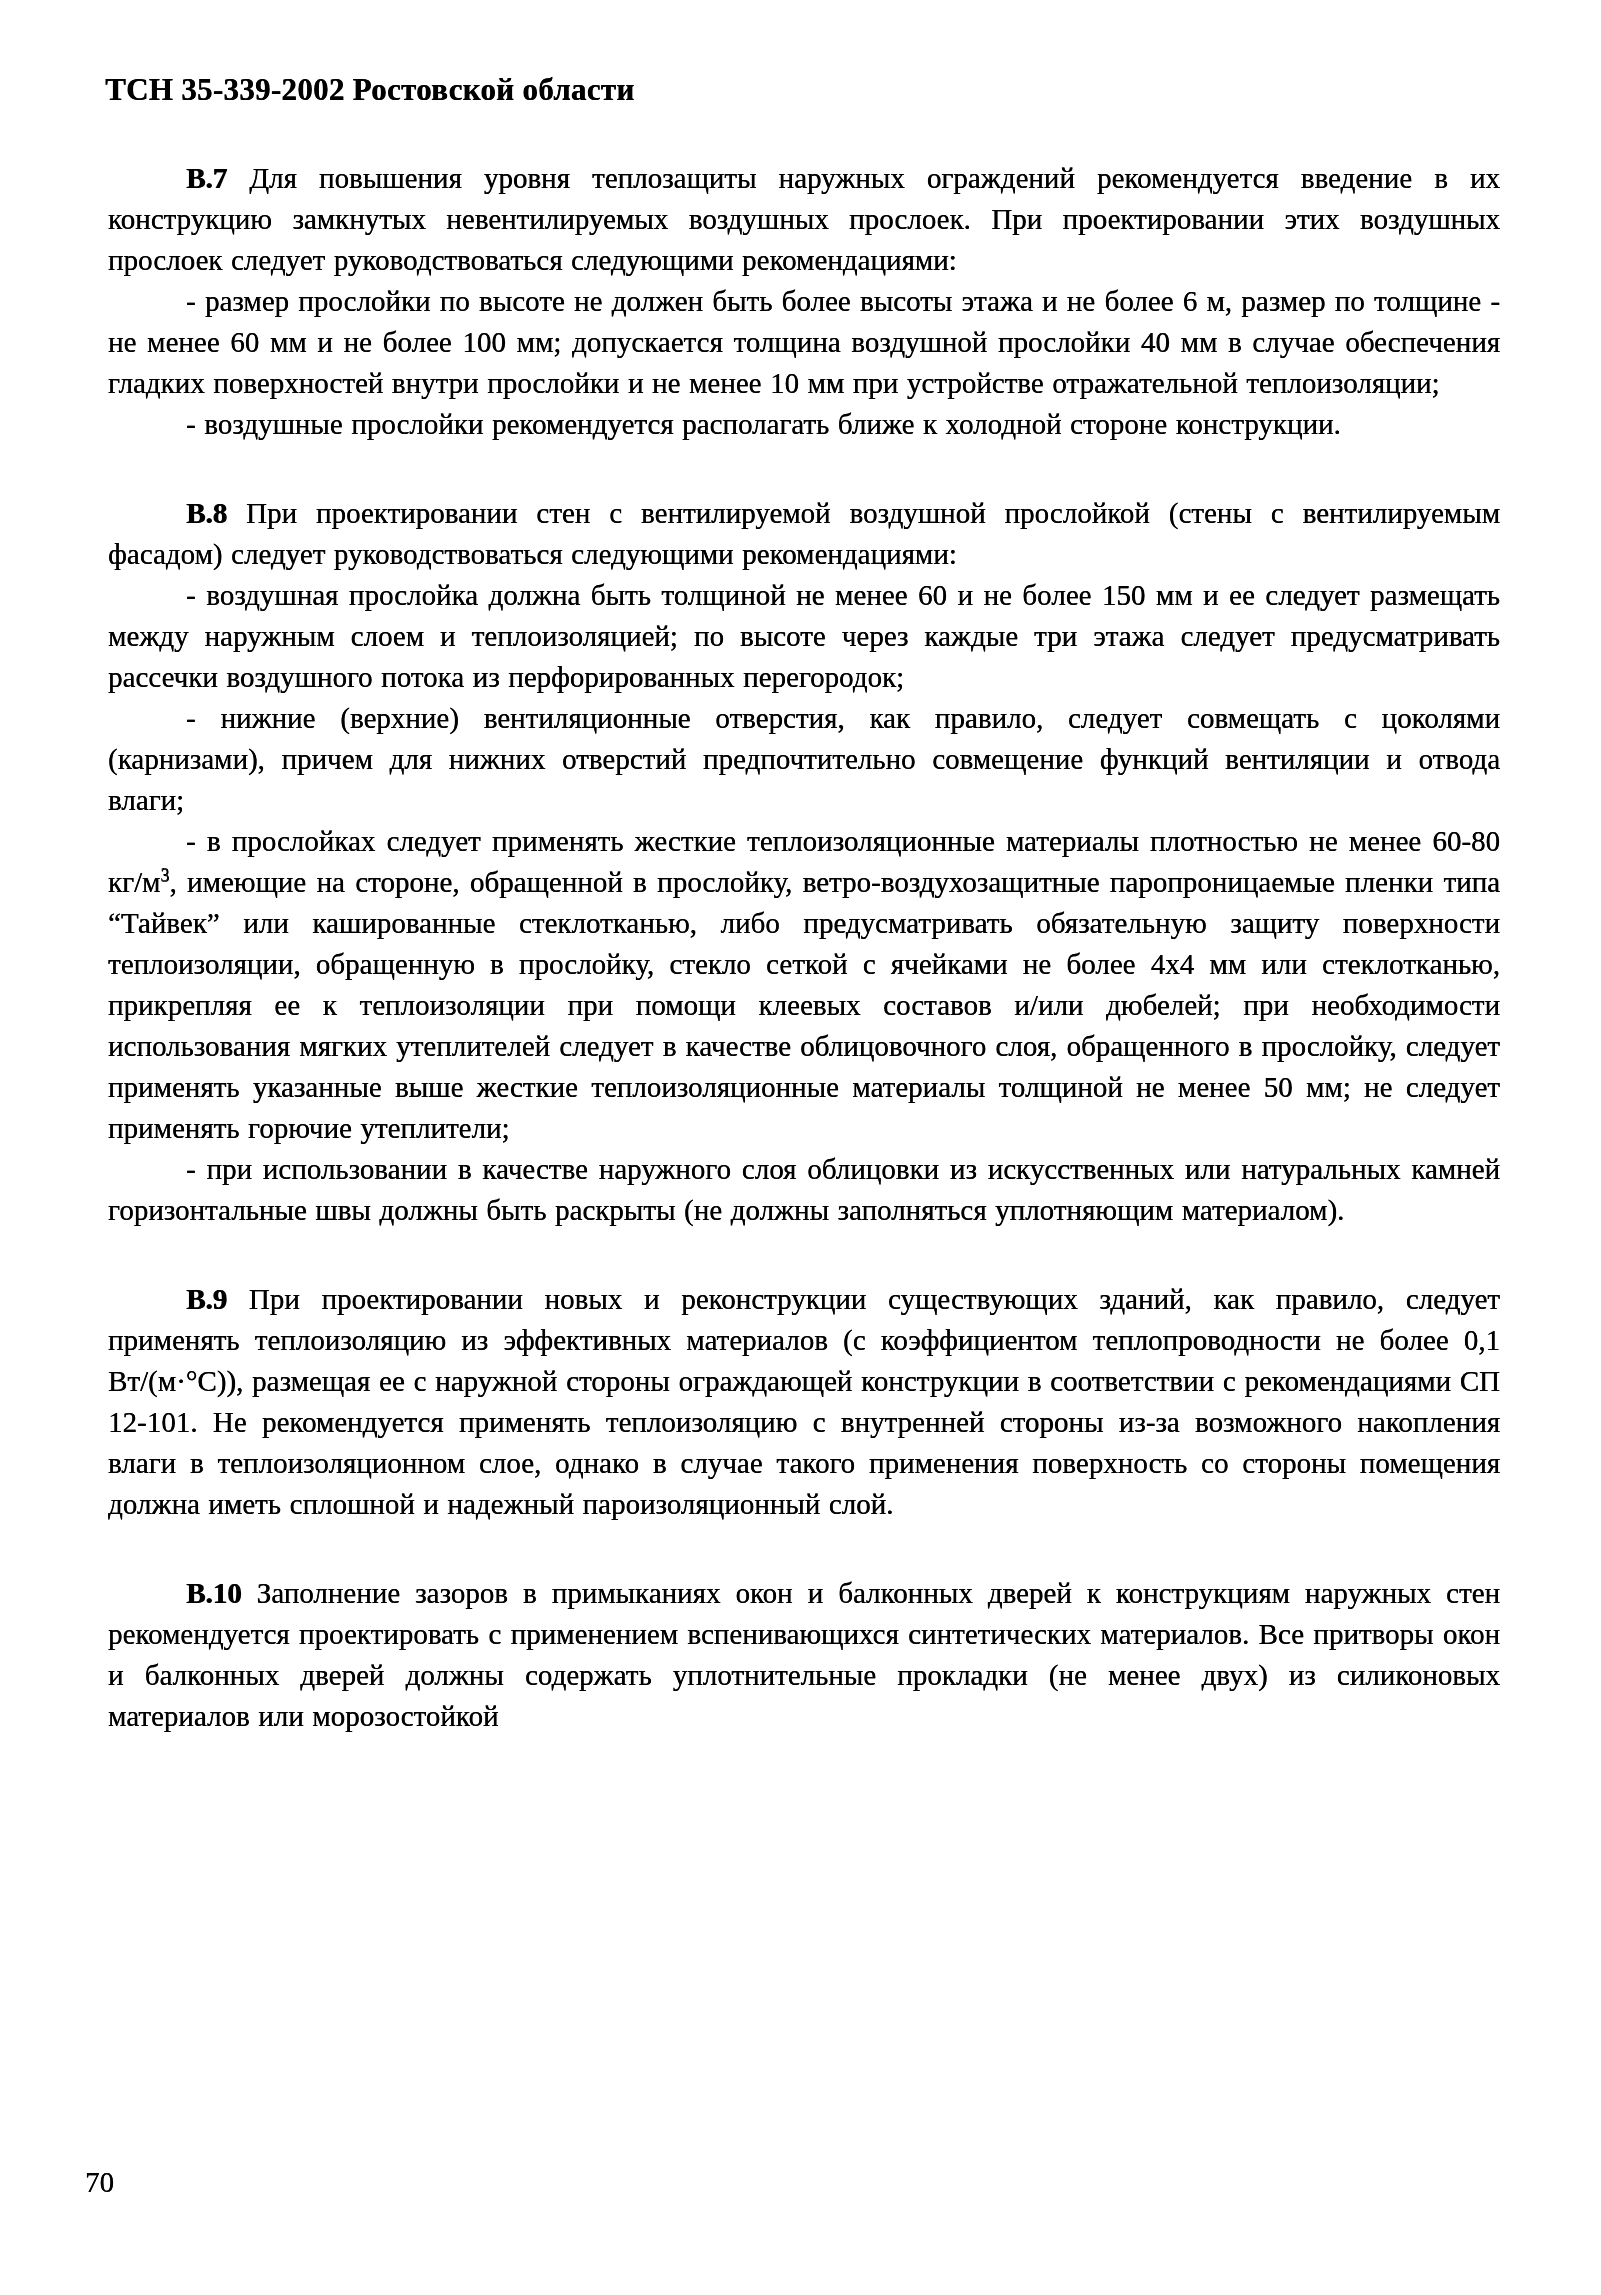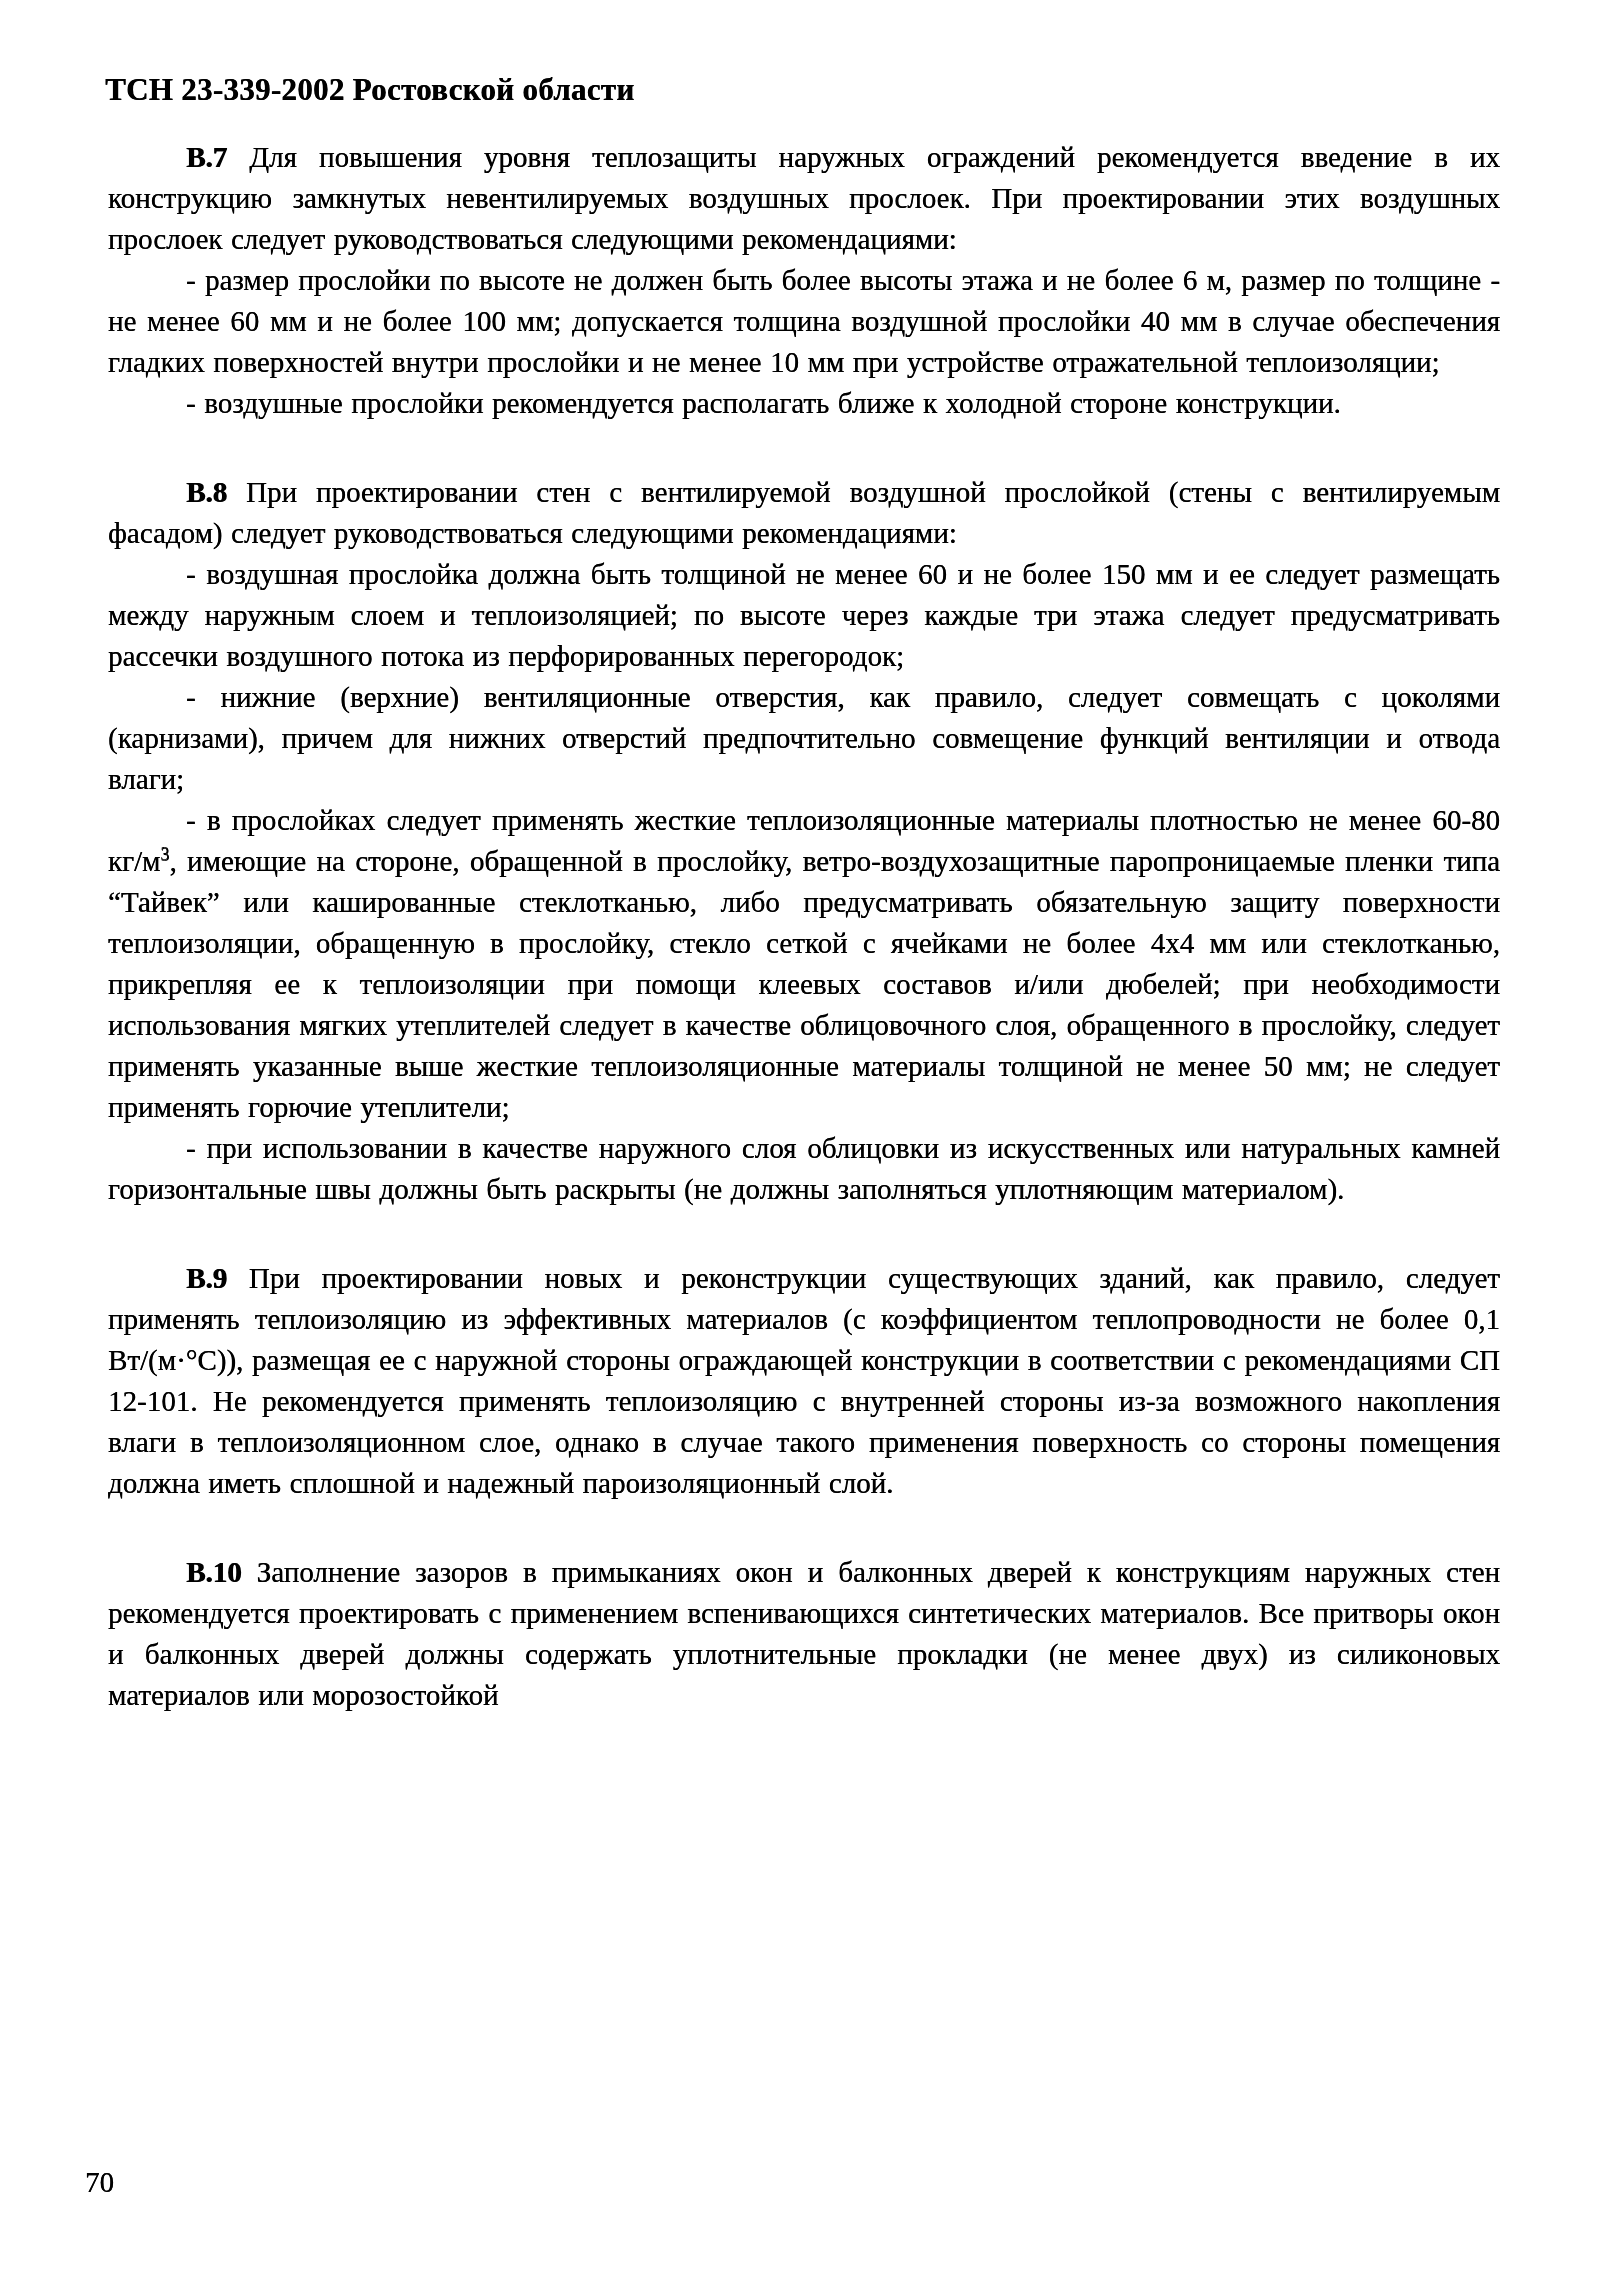--- a/index.html
+++ b/index.html
@@ -22,21 +22,21 @@
     top: 72px;
     font-size: 31px;
     font-weight: bold;
     letter-spacing: 0.3px;
     white-space: nowrap;
     text-shadow: 0.4px 0.2px 0 currentColor;
   }
   .doc-body {
     position: absolute;
     left: 108px;
-    top: 137px;
+    top: 158px;
     width: 1392px;
   }
   .doc-body p {
     margin: 0;
     font-size: 29px;
     line-height: 41px;
     text-align: justify;
     text-indent: 78px;
     text-shadow: 0.3px 0.2px 0 currentColor;
     word-spacing: 1.3px;
@@ -58,21 +58,21 @@
     left: 85px;
     top: 2166px;
     font-size: 29px;
     text-shadow: 0.3px 0.2px 0 currentColor;
   }
 </style>
 </head>
 <body>
 
 <div class="page">
-  <div class="doc-header">ТСН 23-339-2002 Ростовской области</div>
+  <div class="doc-header">ТСН 35-339-2002 Ростовской области</div>
 
   <div class="doc-body">
       <p class="para"><b class="lead">В.7</b> Для повышения уровня теплозащиты наружных ограждений рекомендуется введение в их конструкцию замкнутых невентилируемых воздушных прослоек. При проектировании этих воздушных прослоек следует руководствоваться следующими рекомендациями:</p>
       <p class="para">- размер прослойки по высоте не должен быть более высоты этажа и не более 6 м, размер по толщине - не менее 60 мм и не более 100 мм; допускается толщина воздушной прослойки 40 мм в случае обеспечения гладких поверхностей внутри прослойки и не менее 10 мм при устройстве отражательной теплоизоляции;</p>
       <p class="para">- воздушные прослойки рекомендуется располагать ближе к холодной стороне конструкции.</p>
       <p class="para spaced"><b class="lead">В.8</b> При проектировании стен с вентилируемой воздушной прослойкой (стены с вентилируемым фасадом) следует руководствоваться следующими рекомендациями:</p>
       <p class="para">- воздушная прослойка должна быть толщиной не менее 60 и не более 150 мм и ее следует размещать между наружным слоем и теплоизоляцией; по высоте через каждые три этажа следует предусматривать рассечки воздушного потока из перфорированных перегородок;</p>
       <p class="para">- нижние (верхние) вентиляционные отверстия, как правило, следует совмещать с цоколями (карнизами), причем для нижних отверстий предпочтительно совмещение функций вентиляции и отвода влаги;</p>
       <p class="para">- в прослойках следует применять жесткие теплоизоляционные материалы плотностью не менее 60-80 кг/м<sup>3</sup>, имеющие на стороне, обращенной в прослойку, ветро-воздухозащитные паропроницаемые пленки типа “Тайвек” или кашированные стеклотканью, либо предусматривать обязательную защиту поверхности теплоизоляции, обращенную в прослойку, стекло сеткой с ячейками не более 4х4 мм или стеклотканью, прикрепляя ее к теплоизоляции при помощи клеевых составов и/или дюбелей; при необходимости использования мягких утеплителей следует в качестве облицовочного слоя, обращенного в прослойку, следует применять указанные выше жесткие теплоизоляционные материалы толщиной не менее 50 мм; не следует применять горючие утеплители;</p>
       <p class="para">- при использовании в качестве наружного слоя облицовки из искусственных или натуральных камней горизонтальные швы должны быть раскрыты (не должны заполняться уплотняющим материалом).</p>

